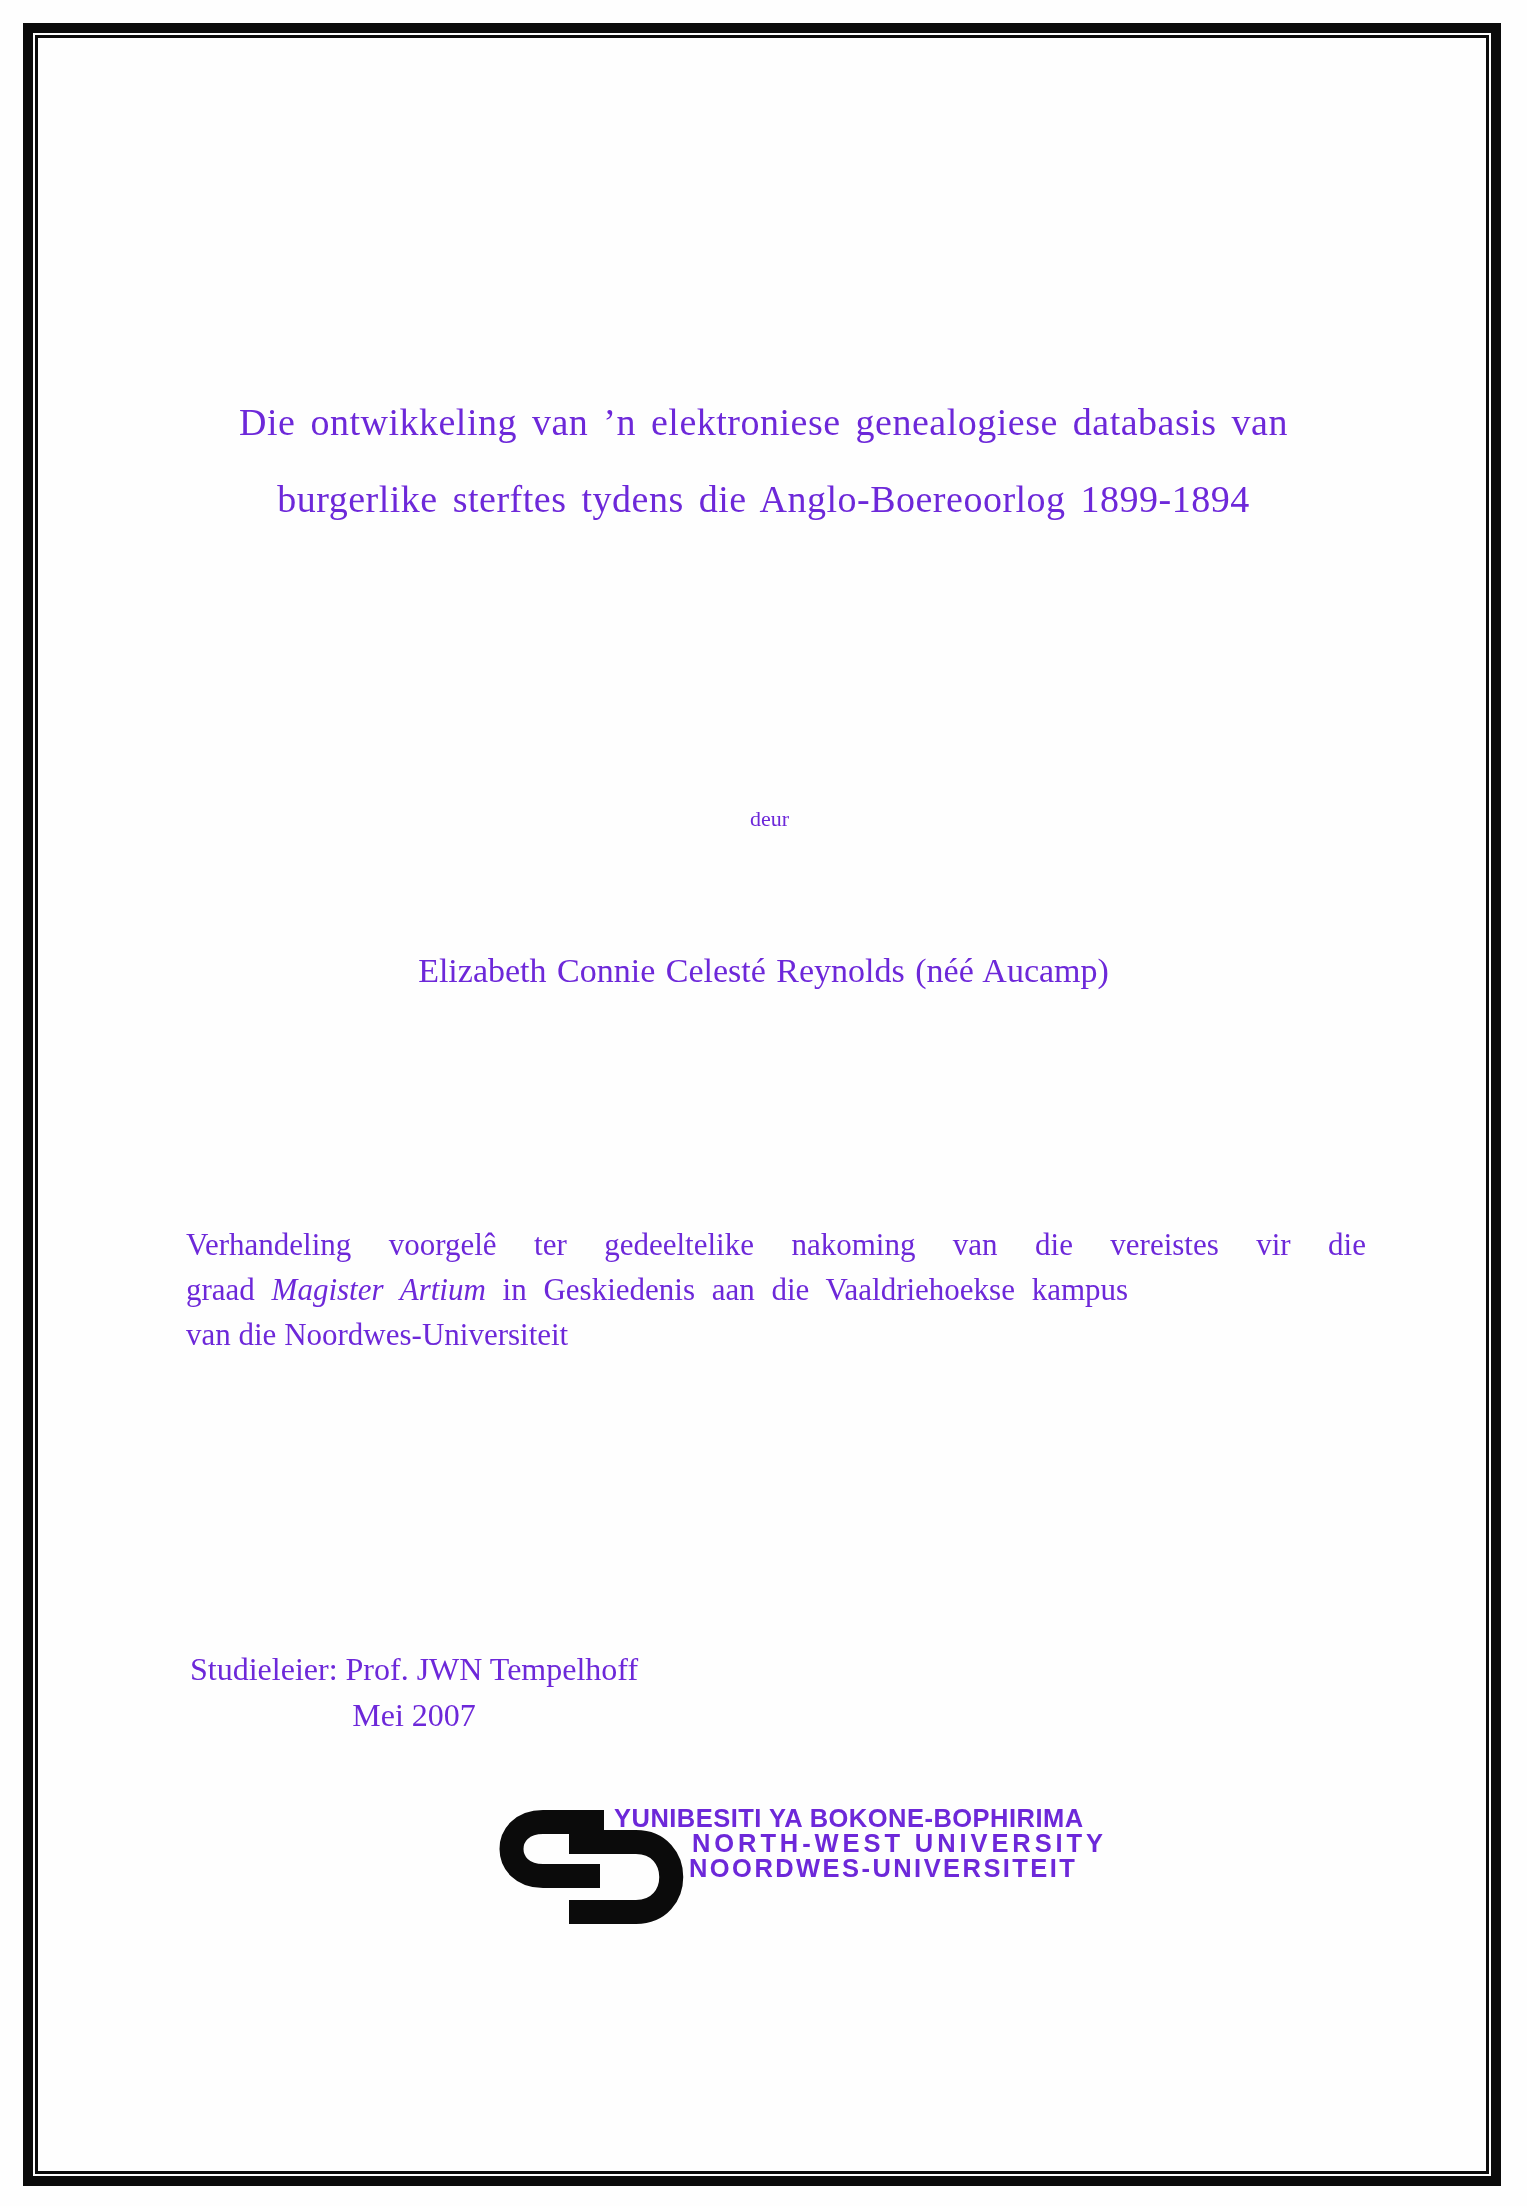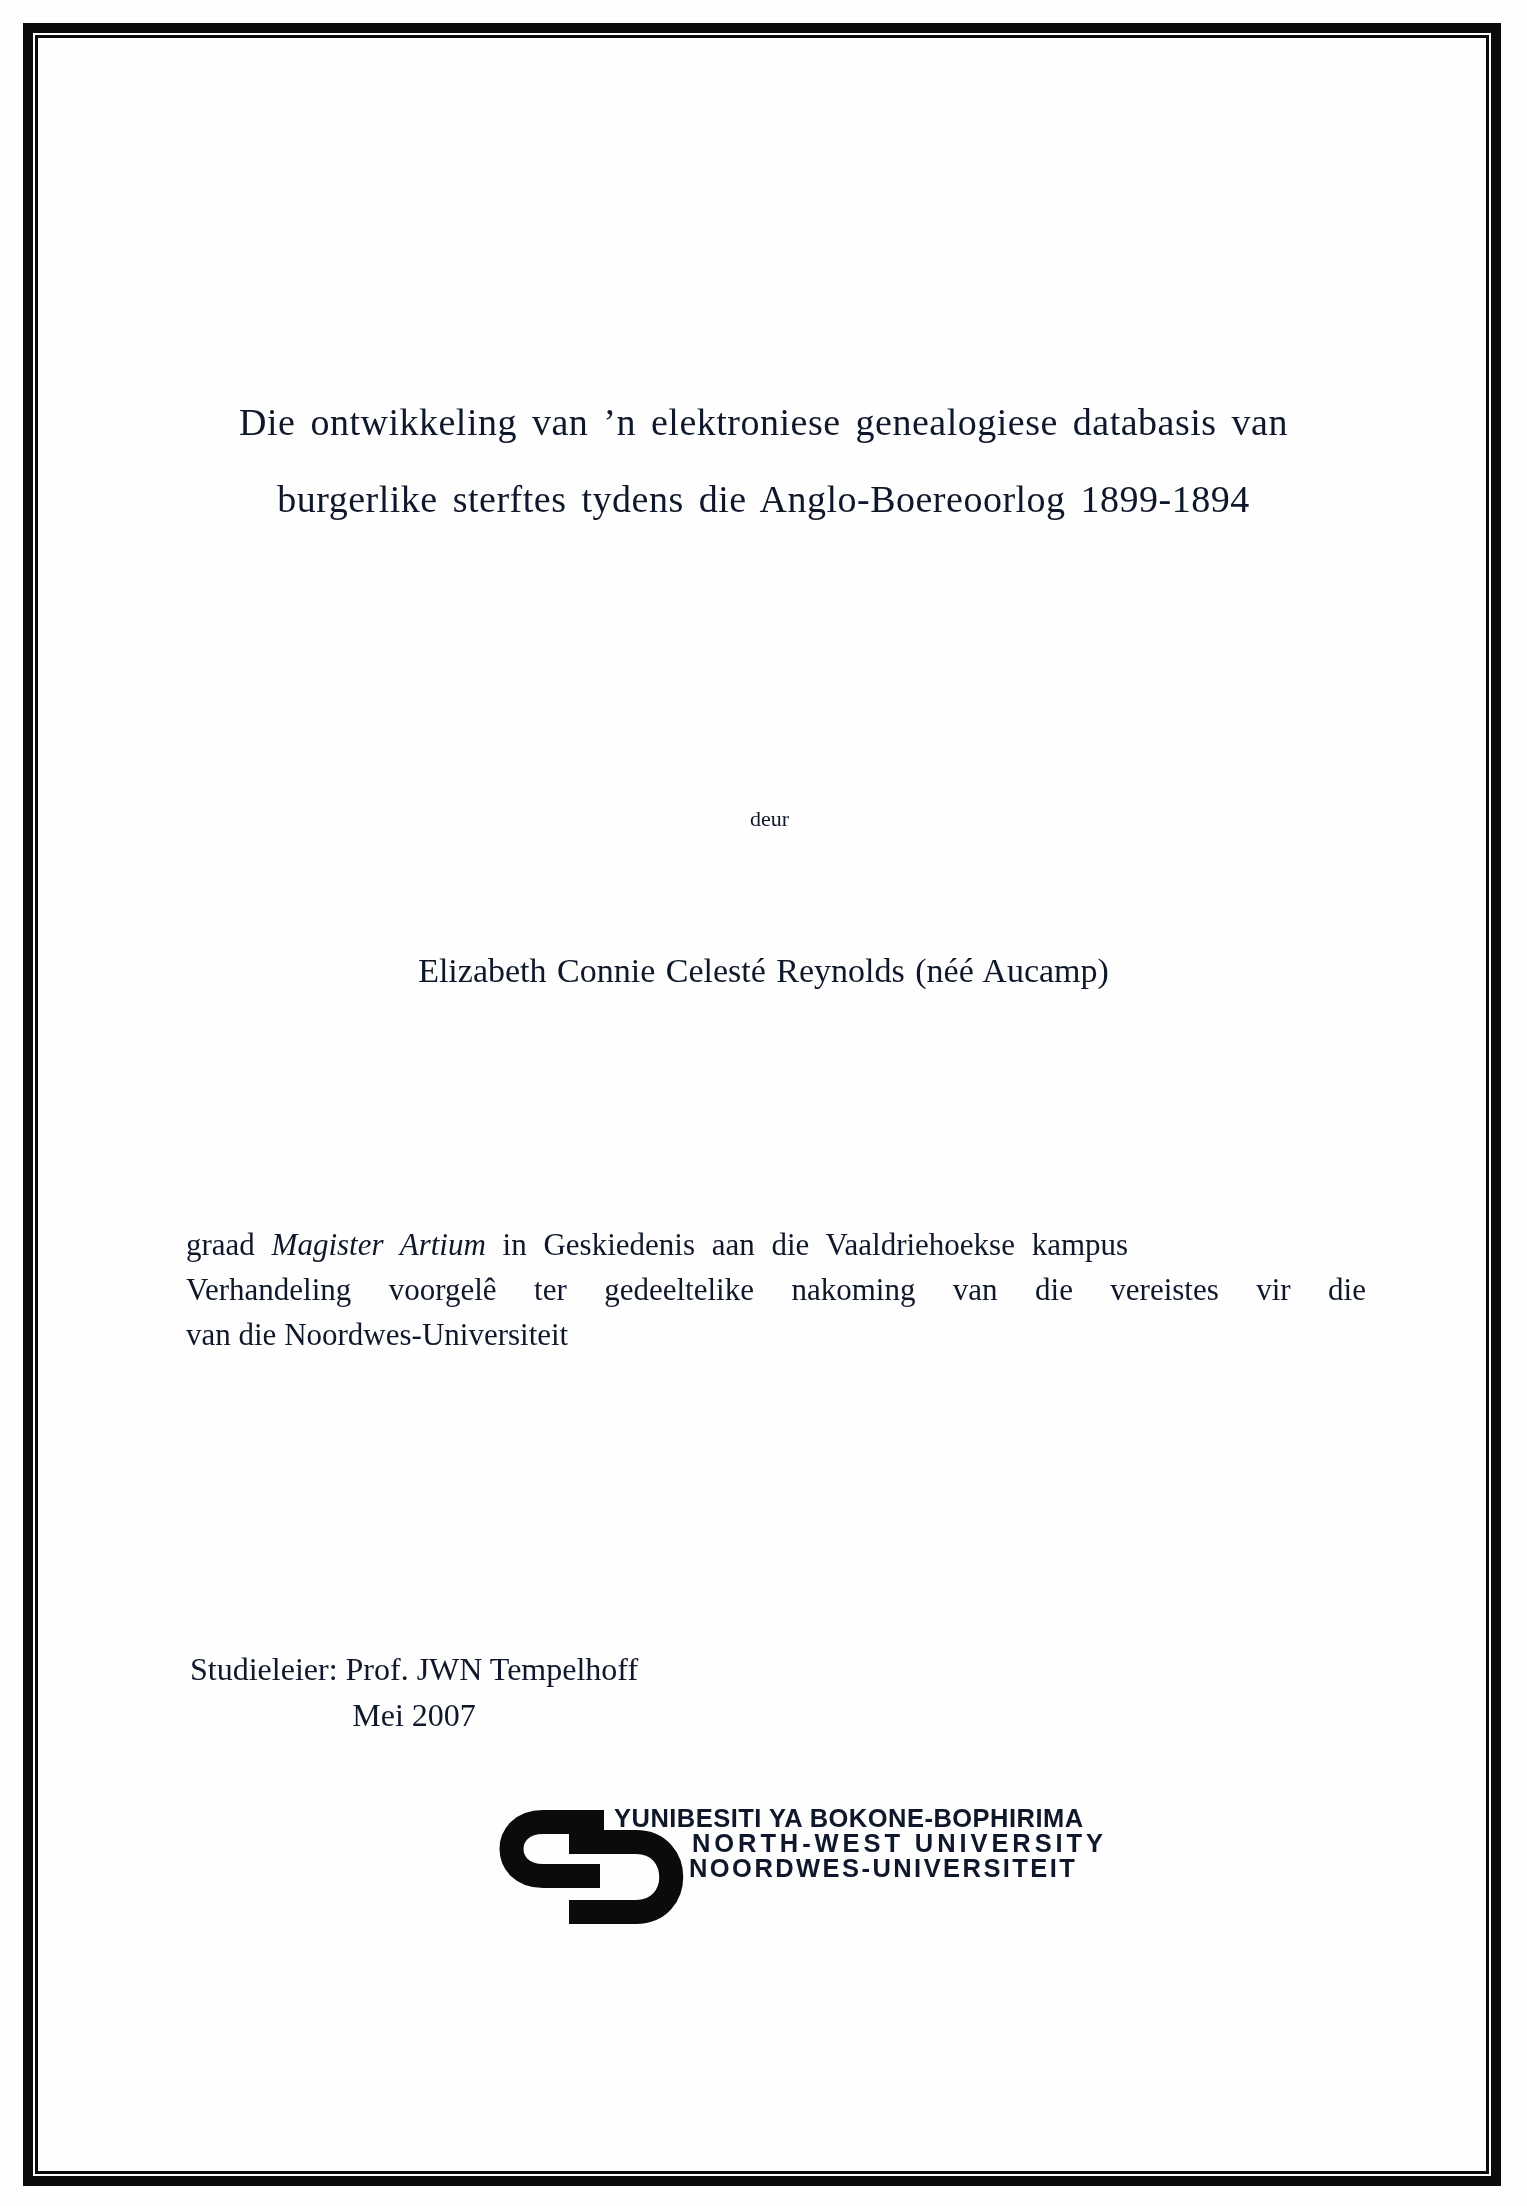--- a/index.html
+++ b/index.html
@@ -6,21 +6,21 @@
     margin: 0;
     padding: 0;
     background: #ffffff;
   }
   .page {
     position: relative;
     width: 1527px;
     height: 2206px;
     background: #fefefe;
     overflow: hidden;
-    color: #0f172a;
+    color: #6d28d9;
     font-family: "Liberation Serif", serif;
   }
   
   .frame-outer {
     position: absolute;
     left: 23px; top: 23px; right: 26px; bottom: 20px;
     border: 10px solid #0b0b0b;
   }
   .frame-inner {
     position: absolute;
@@ -116,22 +116,22 @@
 
   <div class="title-line title-line-1">Die ontwikkeling van ’n elektroniese genealogiese databasis van</div>
 
   <div class="title-line title-line-2">burgerlike sterftes tydens die Anglo-Boereoorlog 1899-1894</div>
 
   <div class="byline">deur</div>
 
   <div class="author">Elizabeth Connie Celesté Reynolds (néé Aucamp)</div>
 
   <div class="submission">
+    <div class="sub-line justified">Verhandeling voorgelê ter gedeeltelike nakoming van die vereistes vir die</div>
     <div class="sub-line spread"><span>graad </span><span class="sub-italic">Magister Artium</span><span> in Geskiedenis aan die Vaaldriehoekse kampus</span></div>
-    <div class="sub-line justified">Verhandeling voorgelê ter gedeeltelike nakoming van die vereistes vir die</div>
     <div class="sub-line">van die Noordwes-Universiteit</div>
   </div>
 
   <div class="supervisor-block">
     <div class="sv-line">Studieleier: Prof. JWN Tempelhoff</div>
     <div class="sv-line">Mei 2007</div>
   </div>
 
   <div class="logo">
     <svg class="logo-mark" viewBox="0 0 196 127" width="196" height="127" aria-hidden="true">

